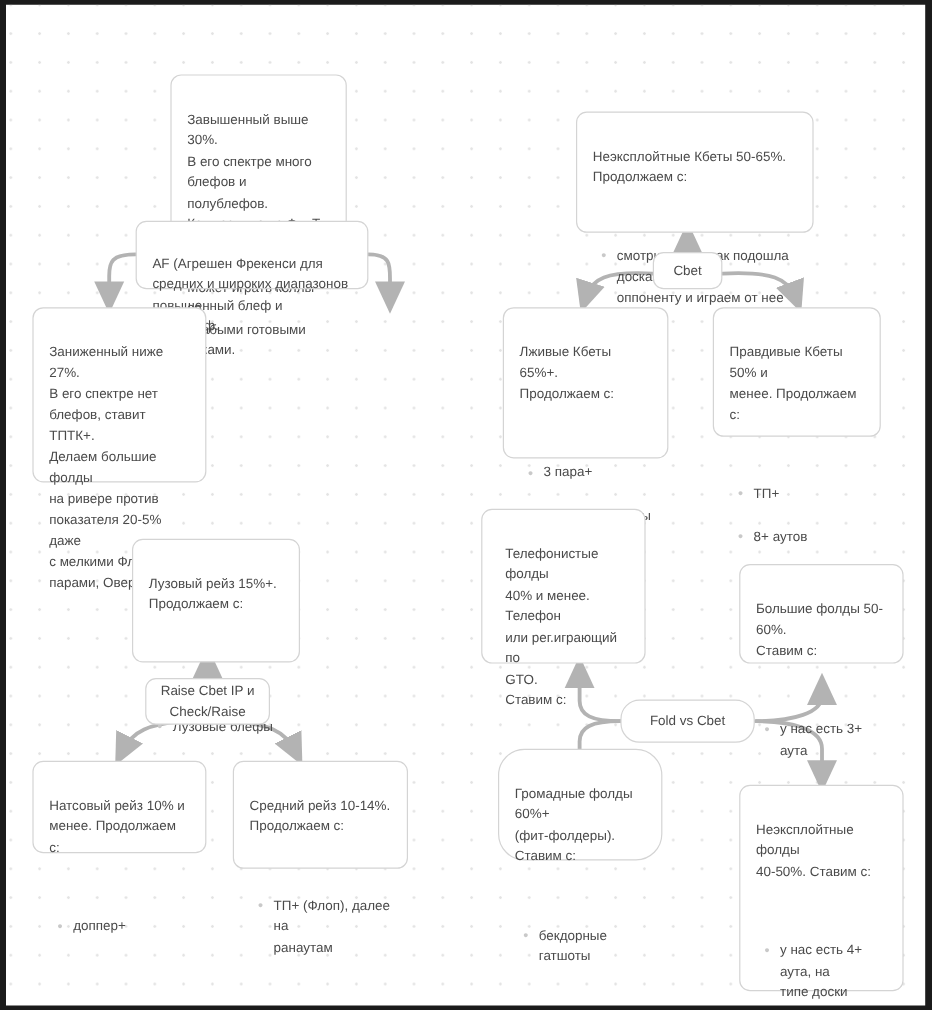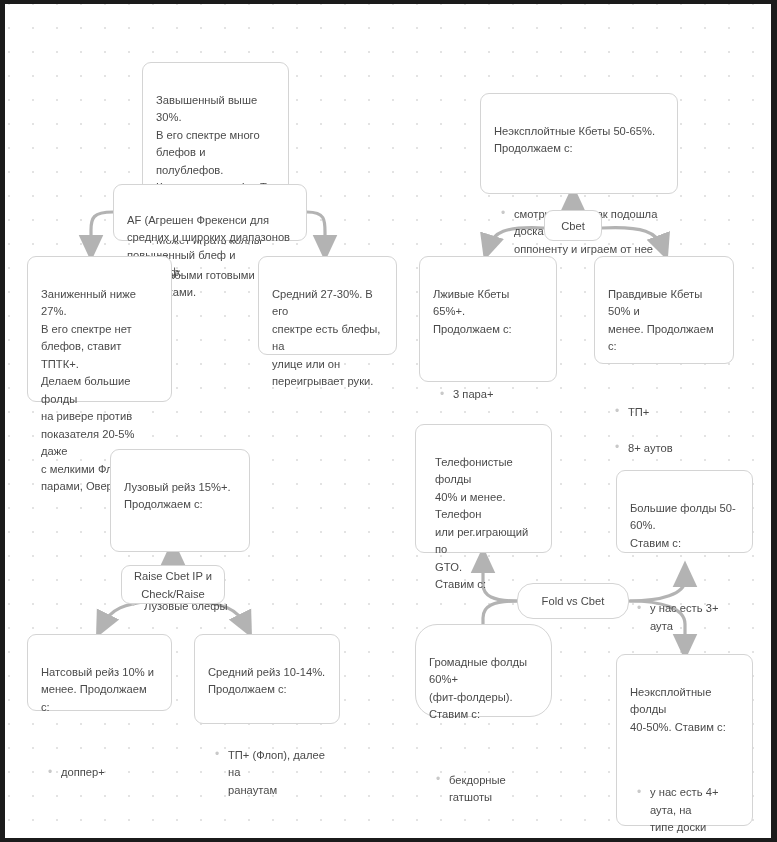--- a/index.html
+++ b/index.html
@@ -120,26 +120,20 @@
     <span class="txt">Заниженный ниже 27%.
 В его спектре нет
 блефов, ставит ТПТК+.
 Делаем большие фолды
 на ривере против
 показателя 20-5% даже
 с мелкими Флешем, 2
 парами, Оверпарами.</span>
   </div>
 
-  <div class="node" style="left:253px;top:252px;width:139px;height:99px;">
-    <span class="txt">Средний 27-30%. В его
-спектре есть блефы, на
-улице или он
-переигрывает руки.</span>
-  </div>
 
   <div class="node" style="left:475px;top:89px;width:198px;height:101px;">
     <span class="txt">Неэксплойтные Кбеты 50-65%.
 Продолжаем с:</span>
     <ul>
       <li>смотрим на то как подошла доска
 оппоненту и играем от нее</li>
     </ul>
   </div>
 
@@ -191,21 +185,21 @@
 
   <div class="node" style="left:189px;top:630px;width:146px;height:90px;">
     <span class="txt">Средний рейз 10-14%.
 Продолжаем с:</span>
     <ul>
       <li>ТП+ (Флоп), далее на
 ранаутам</li>
     </ul>
   </div>
 
-  <div class="node" style="left:410px;top:420px;width:137px;height:129px;padding-left:19px;">
+  <div class="node" style="left:396px;top:420px;width:137px;height:129px;padding-left:19px;">
     <span class="txt">Телефонистые фолды
 40% и менее. Телефон
 или рег.играющий по
 GTO.
 Ставим с:</span>
     <ul>
       <li>у нас есть 8+ аутов</li>
     </ul>
   </div>
 

